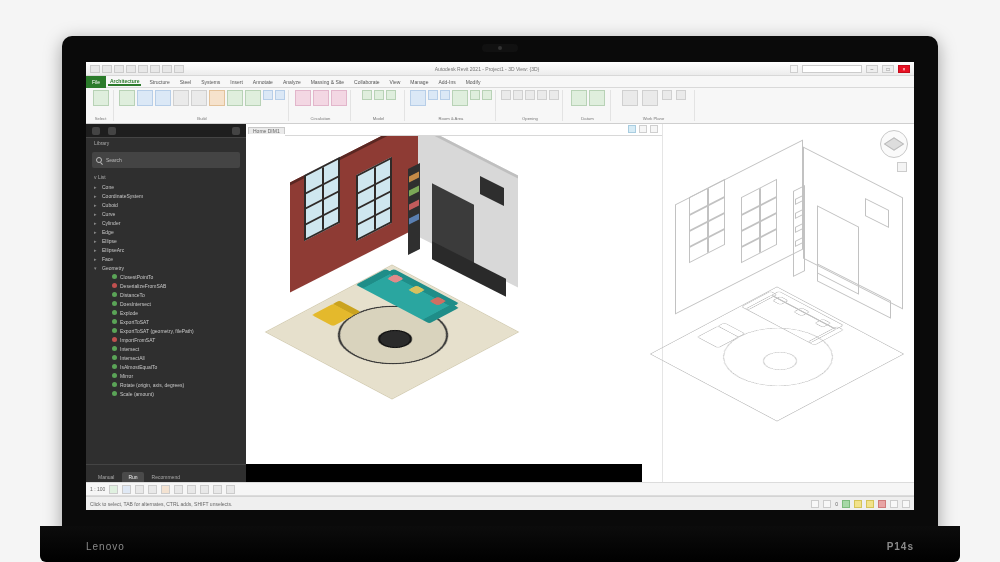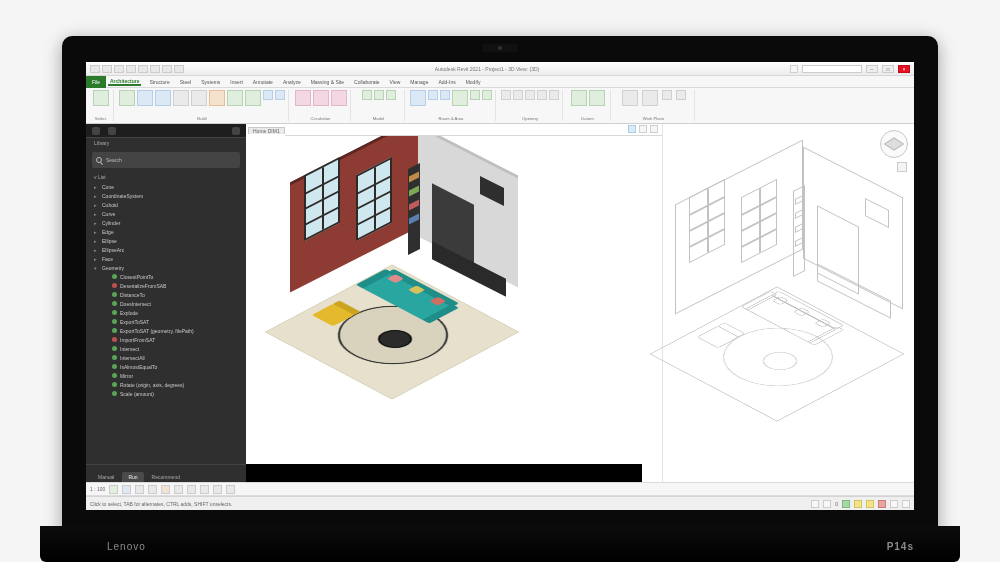--- a/index.html
+++ b/index.html
@@ -21,21 +21,21 @@
     background: linear-gradient(#0c0c0c,#000);
     border-radius: 0 0 6px 6px;
   }
   .brand-left, .brand-right {
     position: absolute;
     bottom: 10px;
     color: #8a8a8a;
     font-size: 10px;
     letter-spacing: 1px;
   }
-  .brand-left { left: 86px; margin-left: 21px; }
+  .brand-left { left: 86px; }
   .brand-right { right: 86px; font-weight: 600; }
 
   .screen {
     position: absolute;
     left: 24px; top: 26px; right: 24px; bottom: 26px;
     background: #fff;
     overflow: hidden;
   }
   .camera {
     position: absolute;

